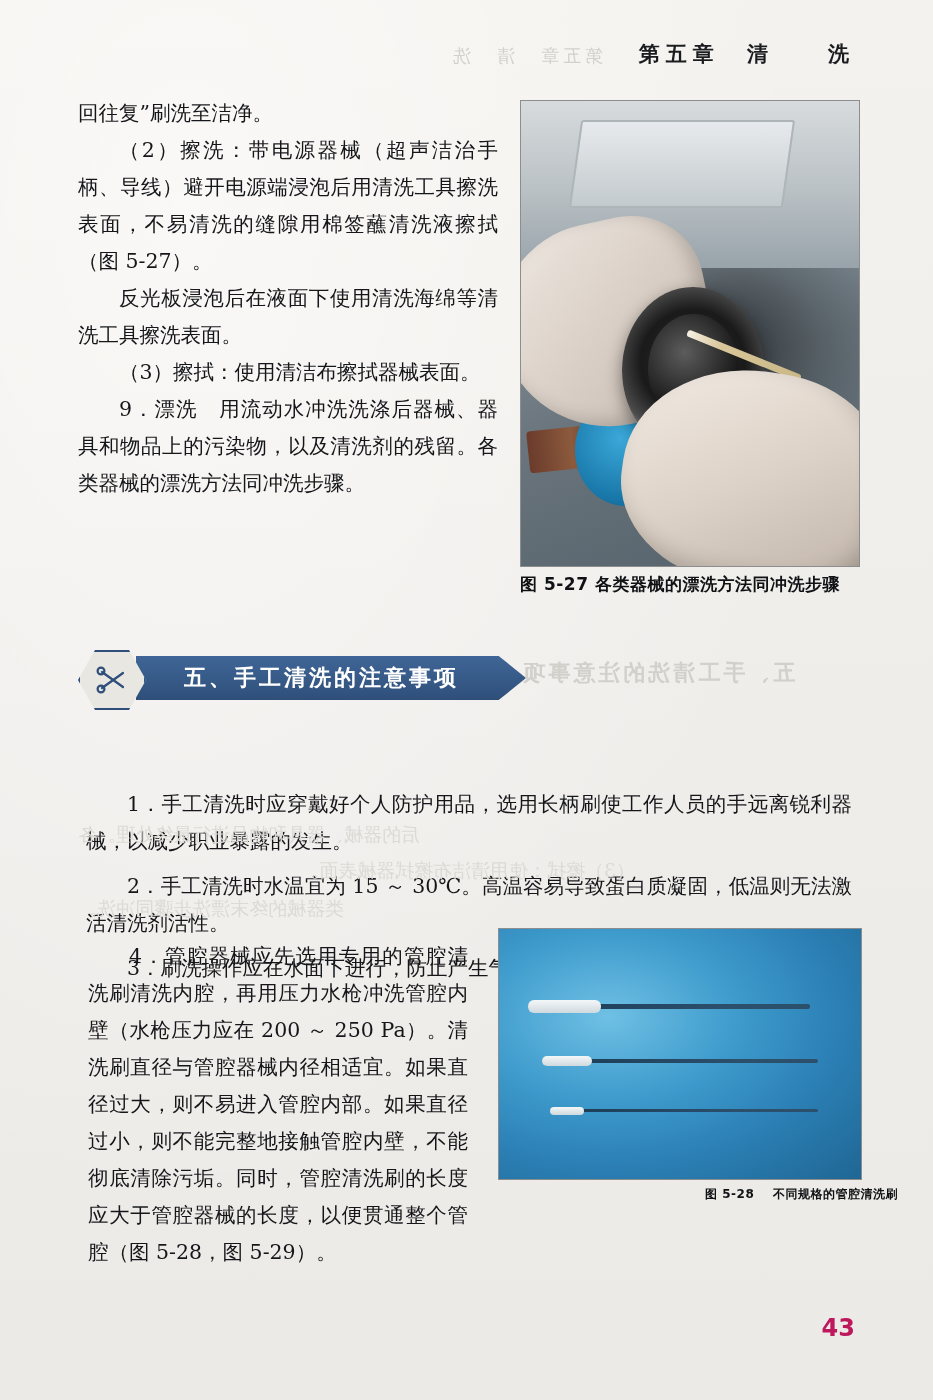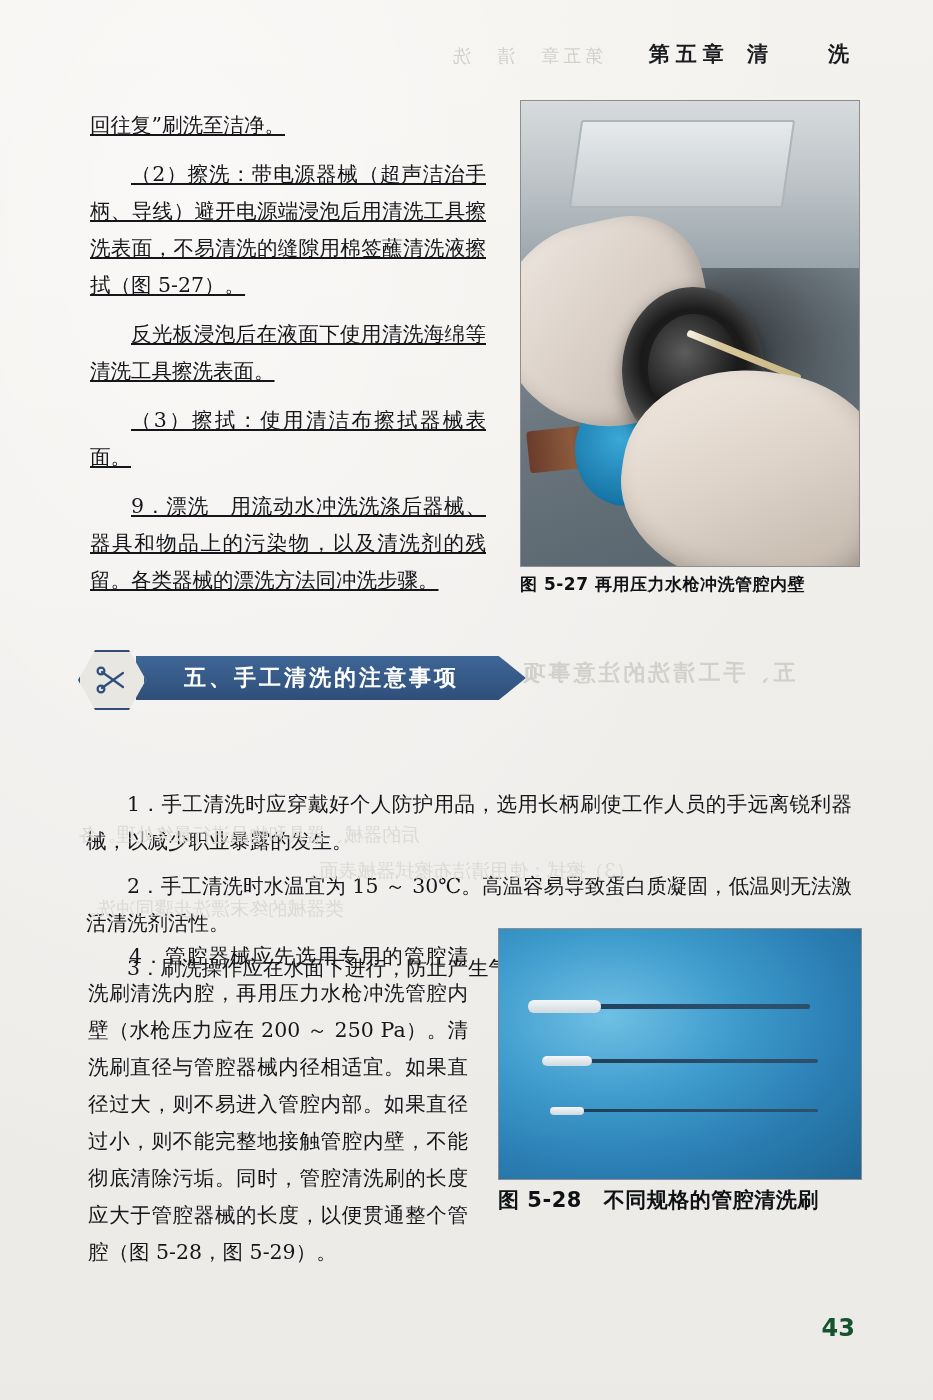--- a/index.html
+++ b/index.html
@@ -28,21 +28,21 @@
     position: absolute;
     top: 40px;
     right: 78px;
     font-size: 21px;
     letter-spacing: 6px;
     color: #1a1c20;
     font-family: "DejaVu Serif", "Liberation Serif", serif;
     font-weight: 600;
   }
   .running-head .ch {
-    margin-left: 4px;
+    margin-left: 14px;
   }
   .bleed-head {
     position: absolute;
     top: 44px;
     right: 330px;
     font-size: 18px;
     letter-spacing: 4px;
     color: #cdcbc6;
     font-family: "DejaVu Serif", "Liberation Serif", serif;
     transform: scaleX(-1);
@@ -52,22 +52,21 @@
     position: absolute;
     left: 78px;
     top: 95px;
     width: 420px;
     font-size: 20.5px;
     line-height: 37px;
     font-family: "DejaVu Serif", "Liberation Serif", serif;
     text-align: justify;
   }
   .col-left p {
-    margin: 12px;
-    text-decoration: underline;
+    margin: 0;
   }
   .indent2 { text-indent: 2em; }
 
   .figure-top {
     position: absolute;
     left: 520px;
     top: 100px;
     width: 338px;
     height: 465px;
     border: 1px solid #8d8d8d;
@@ -276,36 +275,37 @@
   .brush.b2 { left: 12%; top: 52%; width: 76%; height: 4px; }
   .brush.b2 .tip { width: 18%; height: 10px; top: -3px; }
   .brush.b3 { left: 14%; top: 72%; width: 74%; height: 3px; }
   .brush.b3 .tip { width: 13%; height: 8px; top: -2.5px; }
 
   .fig-bottom-caption {
     position: absolute;
     left: 498px;
     top: 1186px;
     width: 400px;
-    font-size: 21px;
+    font-size: 12px;
     font-weight: bold;
     font-family: "DejaVu Sans", "Liberation Sans", sans-serif;
     color: #0f1114;
     letter-spacing: 0.5px;
+    text-align: right;
   }
   .fig-bottom-caption .num { margin-right: 14px; }
 
   .page-number {
     position: absolute;
     right: 78px;
     bottom: 58px;
     font-size: 24px;
     font-weight: bold;
     font-family: "DejaVu Sans", "Liberation Sans", sans-serif;
-    color: #14532d;
+    color: #be185d;
   }
 </style>
 </head>
 <body>
 
 <div class="page">
   <div class="paper-tint"></div>
 
   <div class="bleed-head">第五章　清　洗</div>
 
@@ -330,21 +330,21 @@
       <div class="bluebowl"></div>
       <div class="hand1"></div>
       <div class="ring"></div>
       <div class="swab"></div>
       <div class="hand2"></div>
     </div>
   </div>
 
   <div class="fig-top-caption">
     <span class="num">图 5-27</span>
-    <span>再用压力水枪冲洗管腔内壁</span>
+    <span>各类器械的漂洗方法同冲洗步骤</span>
   </div>
 
   <div class="section-banner">
     <div class="banner-ribbon">
       <span class="banner-text">五、手工清洗的注意事项</span>
     </div>
     <div class="hexmark">
       <svg width="34" height="30" viewBox="0 0 34 30" aria-hidden="true">
         <g stroke="#2f4f7a" stroke-width="2.2" fill="none" stroke-linecap="round">
           <line x1="7" y1="7" x2="28" y2="22"></line>

